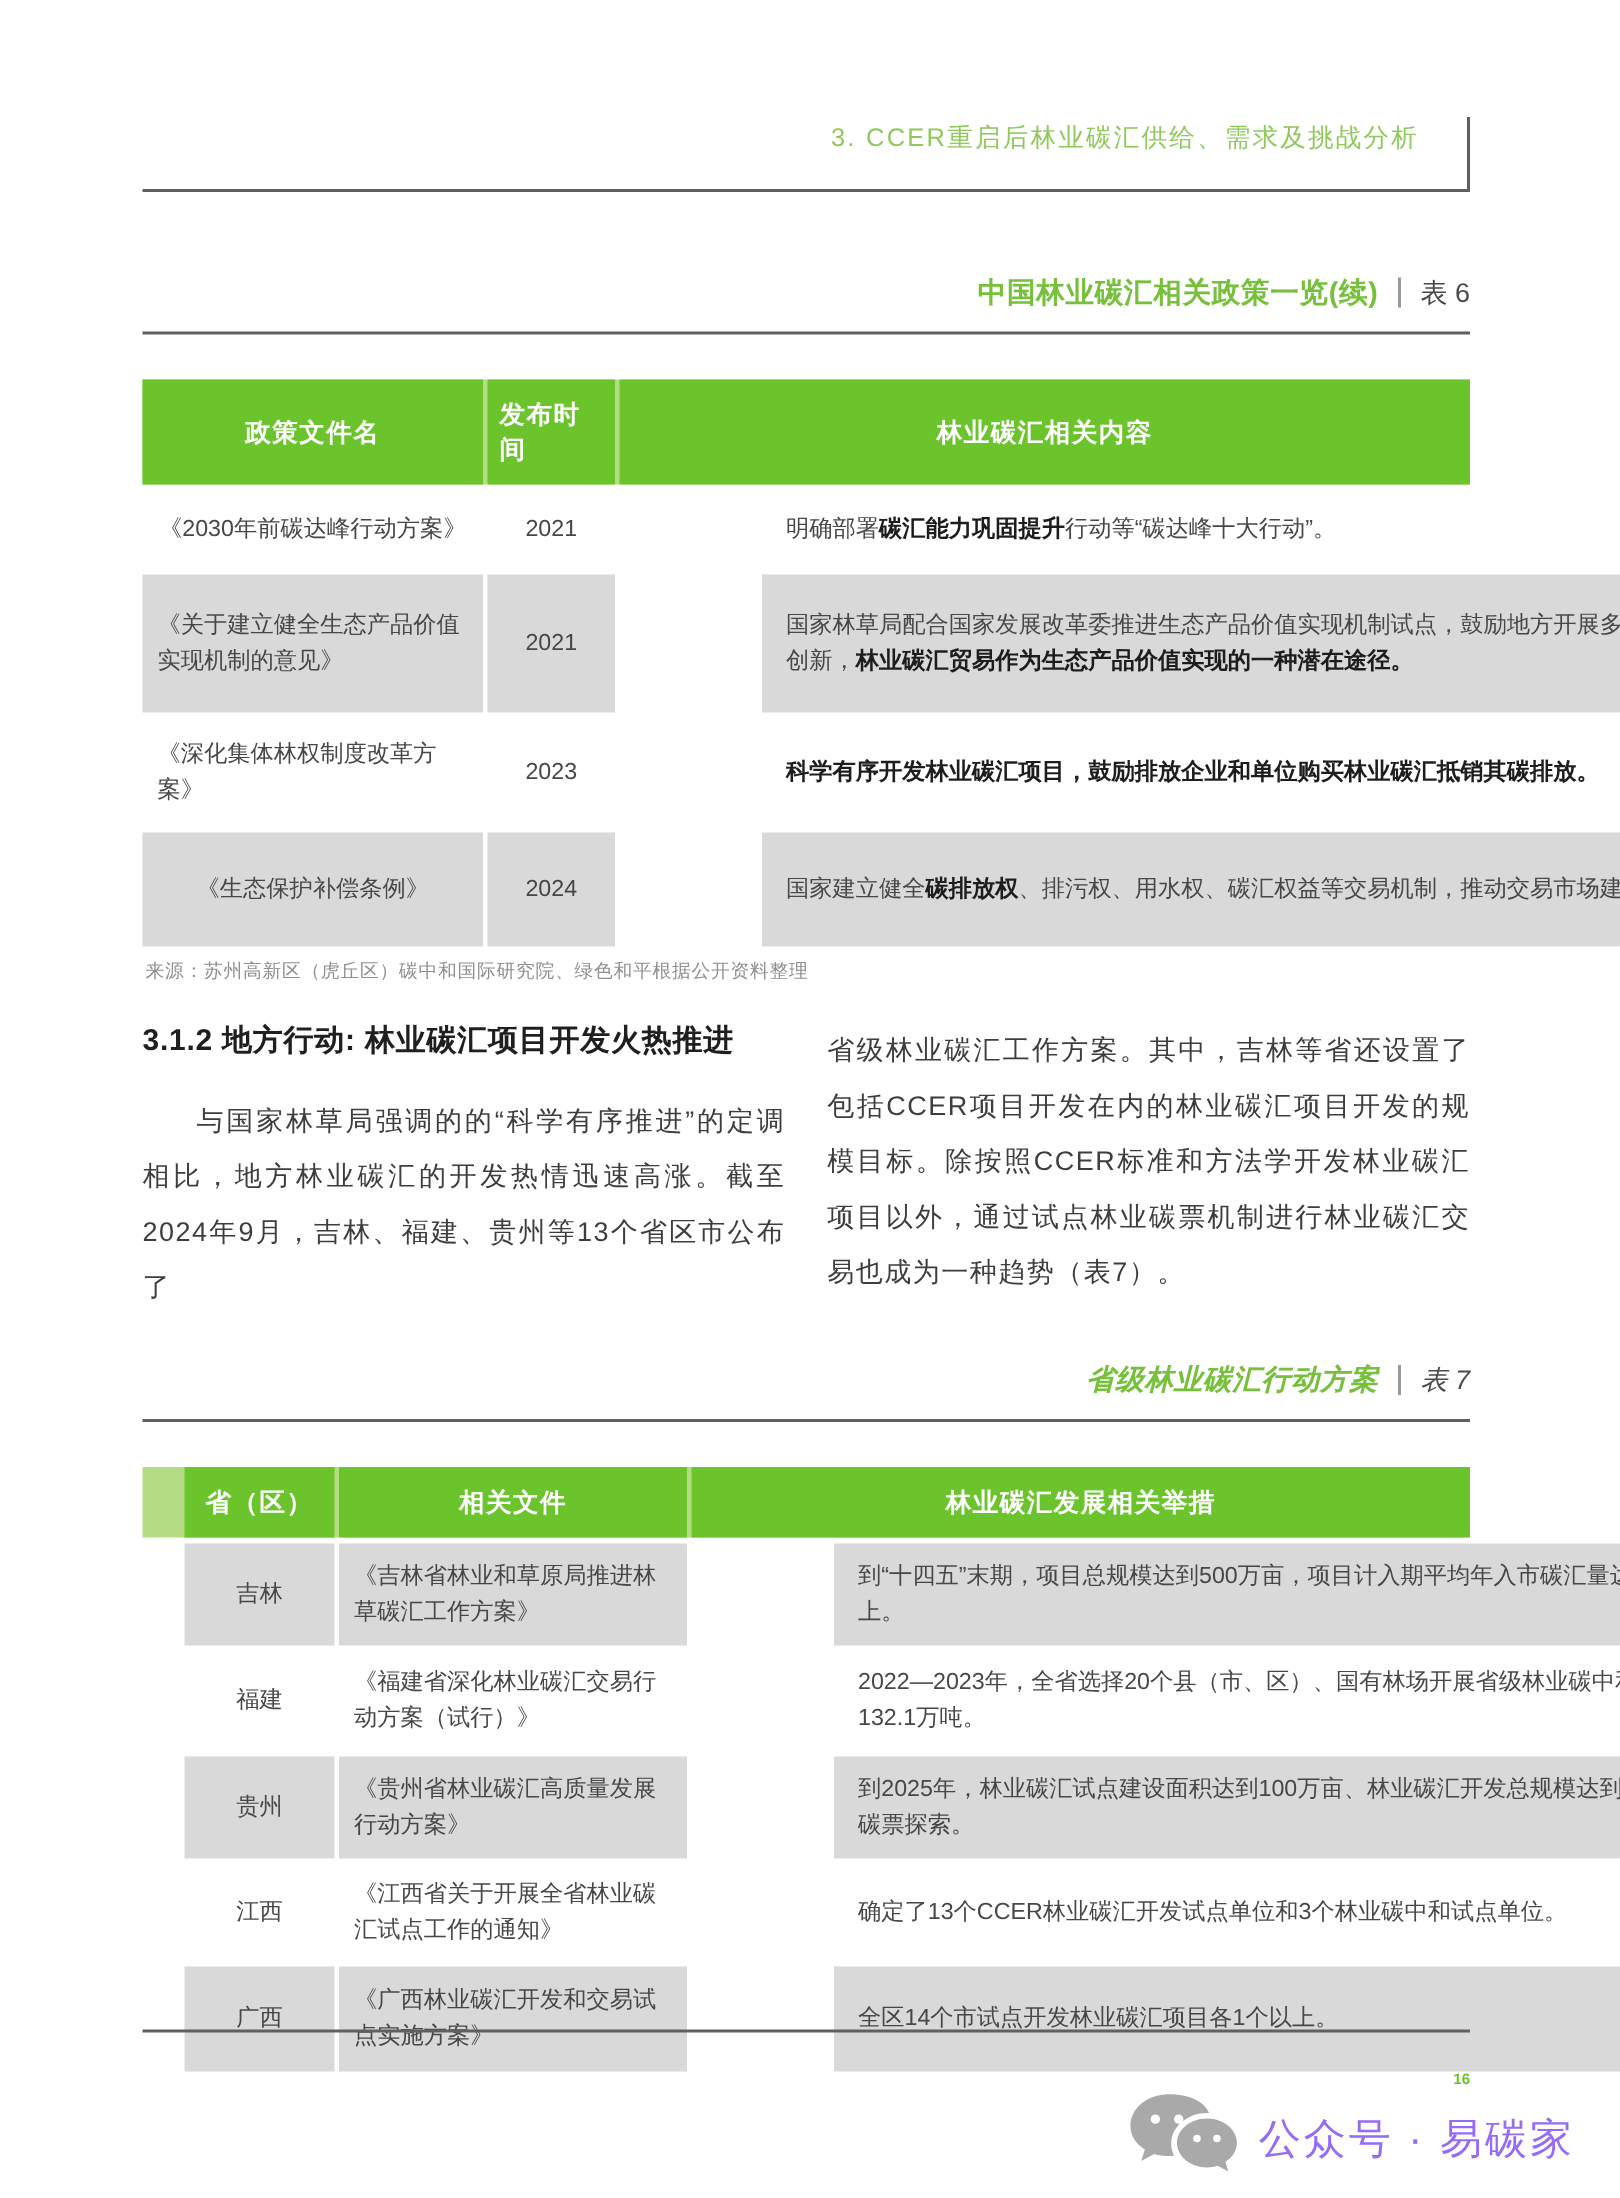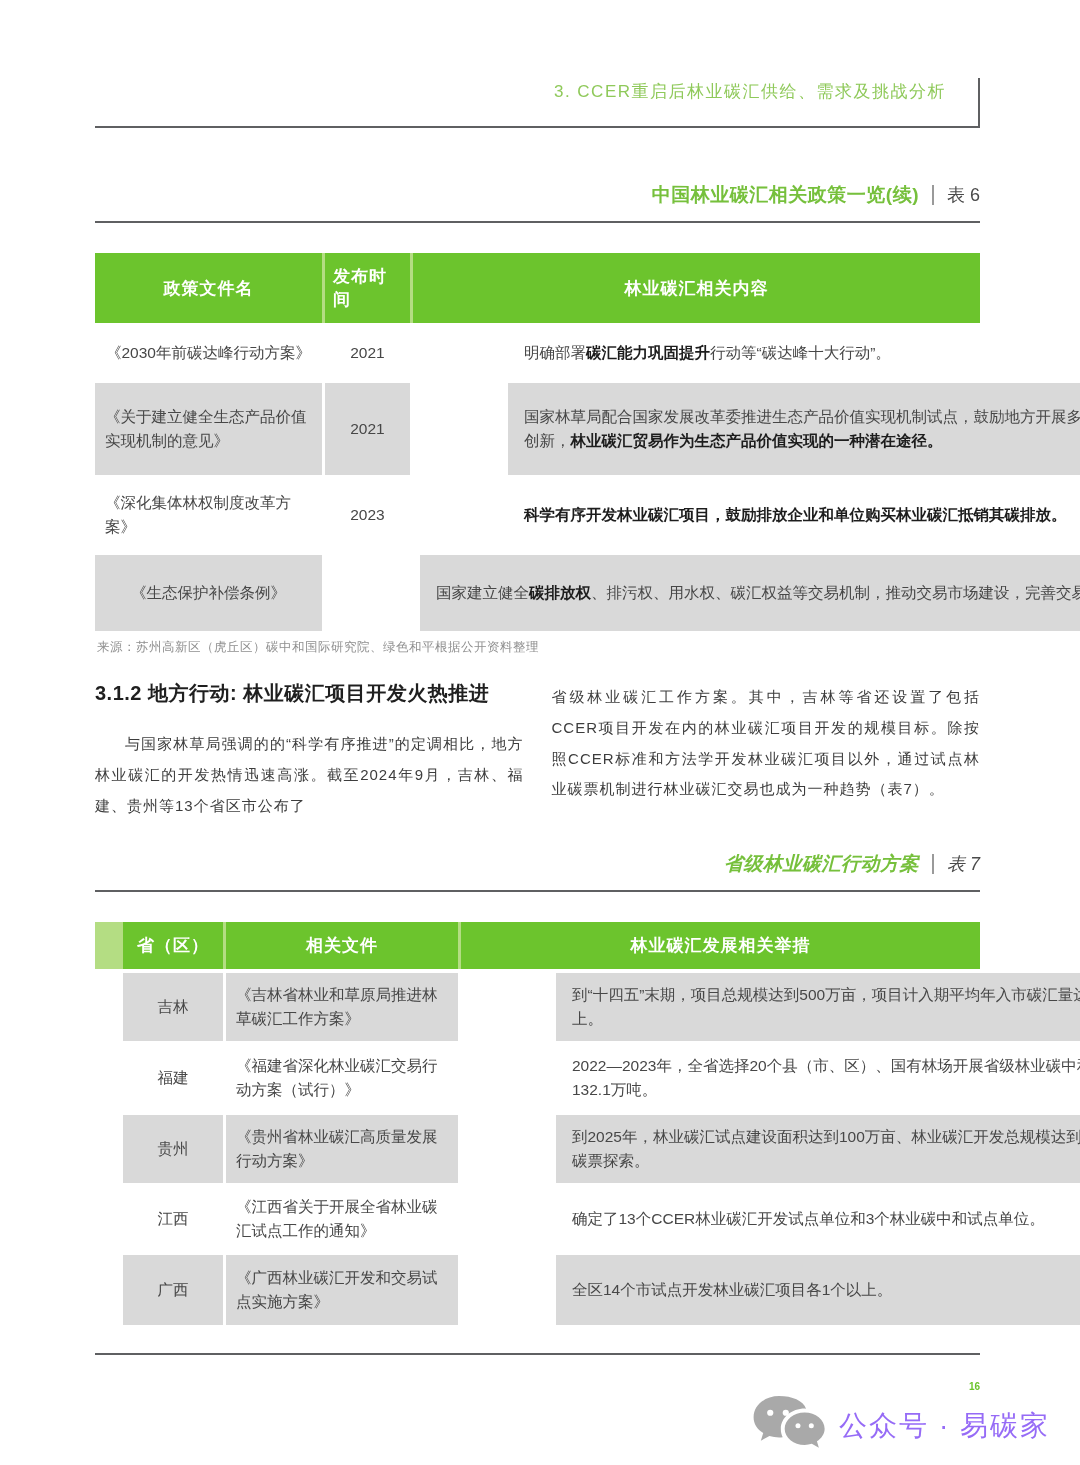--- a/index.html
+++ b/index.html
@@ -65,21 +65,21 @@
   .h72{min-height:72px;} .h76{min-height:76px;} .h47{min-height:47px;}
   .h68{min-height:68px;} .h62{min-height:62px;} .h60{min-height:60px;} .h70{min-height:70px;}
 
   .source-note{margin:8px 0 0 2px;font-size:12.5px;color:var(--muted);letter-spacing:0.5px;}
 
   
   .body-columns{display:flex;gap:28px;margin-top:24px;}
   .body-columns .col{flex:1;min-width:0;}
   .section-heading{margin:0;font-size:20px;font-weight:bold;color:#1f1f1f;letter-spacing:0.5px;}
   .body-par{
-    margin:22px 0 0 0;font-size:15px;line-height:2.05;color:#3d3d3d;
+    margin:22px 0 0 0;font-size:18px;line-height:2.05;color:#3d3d3d;
     text-align:justify;text-justify:inter-ideograph;letter-spacing:1px;
   }
   .body-par.flush{margin-top:2px;}
   .indent{text-indent:2em;}
 
   
   .bottom-rule{position:absolute;left:95px;width:885px;top:1353px;height:0;border-top:2px solid var(--rule);}
   .page-number{position:absolute;top:1381px;right:100px;color:var(--green);font-weight:bold;font-size:10px;}
   .watermark{
     position:absolute;top:1392px;right:30px;
@@ -131,20 +131,21 @@
       <div class="tbl-row t6 tbl-body h72">
         <div class="cell">《深化集体林权制度改革方案》</div>
         <div class="cell">2023</div>
         <div class="cell content">
           <p><span></span><b>科学有序开发林业碳汇项目，鼓励排放企业和单位购买林业碳汇抵销其碳排放。</b><span></span></p>
         </div>
       </div>
 
       <div class="tbl-row t6 tbl-body gray h76">
         <div class="cell">《生态保护补偿条例》</div>
+        <div class="cell">2024</div>
         <div class="cell content">
           <p><span>国家建立健全</span><b>碳排放权</b><span>、排污权、用水权、碳汇权益等交易机制，推动交易市场建设，完善交易规则。</span></p>
         </div>
       </div>
     </section>
 
     <p class="source-note">来源：苏州高新区（虎丘区）碳中和国际研究院、绿色和平根据公开资料整理</p>
 
     <div class="body-columns">
       <div class="col">

